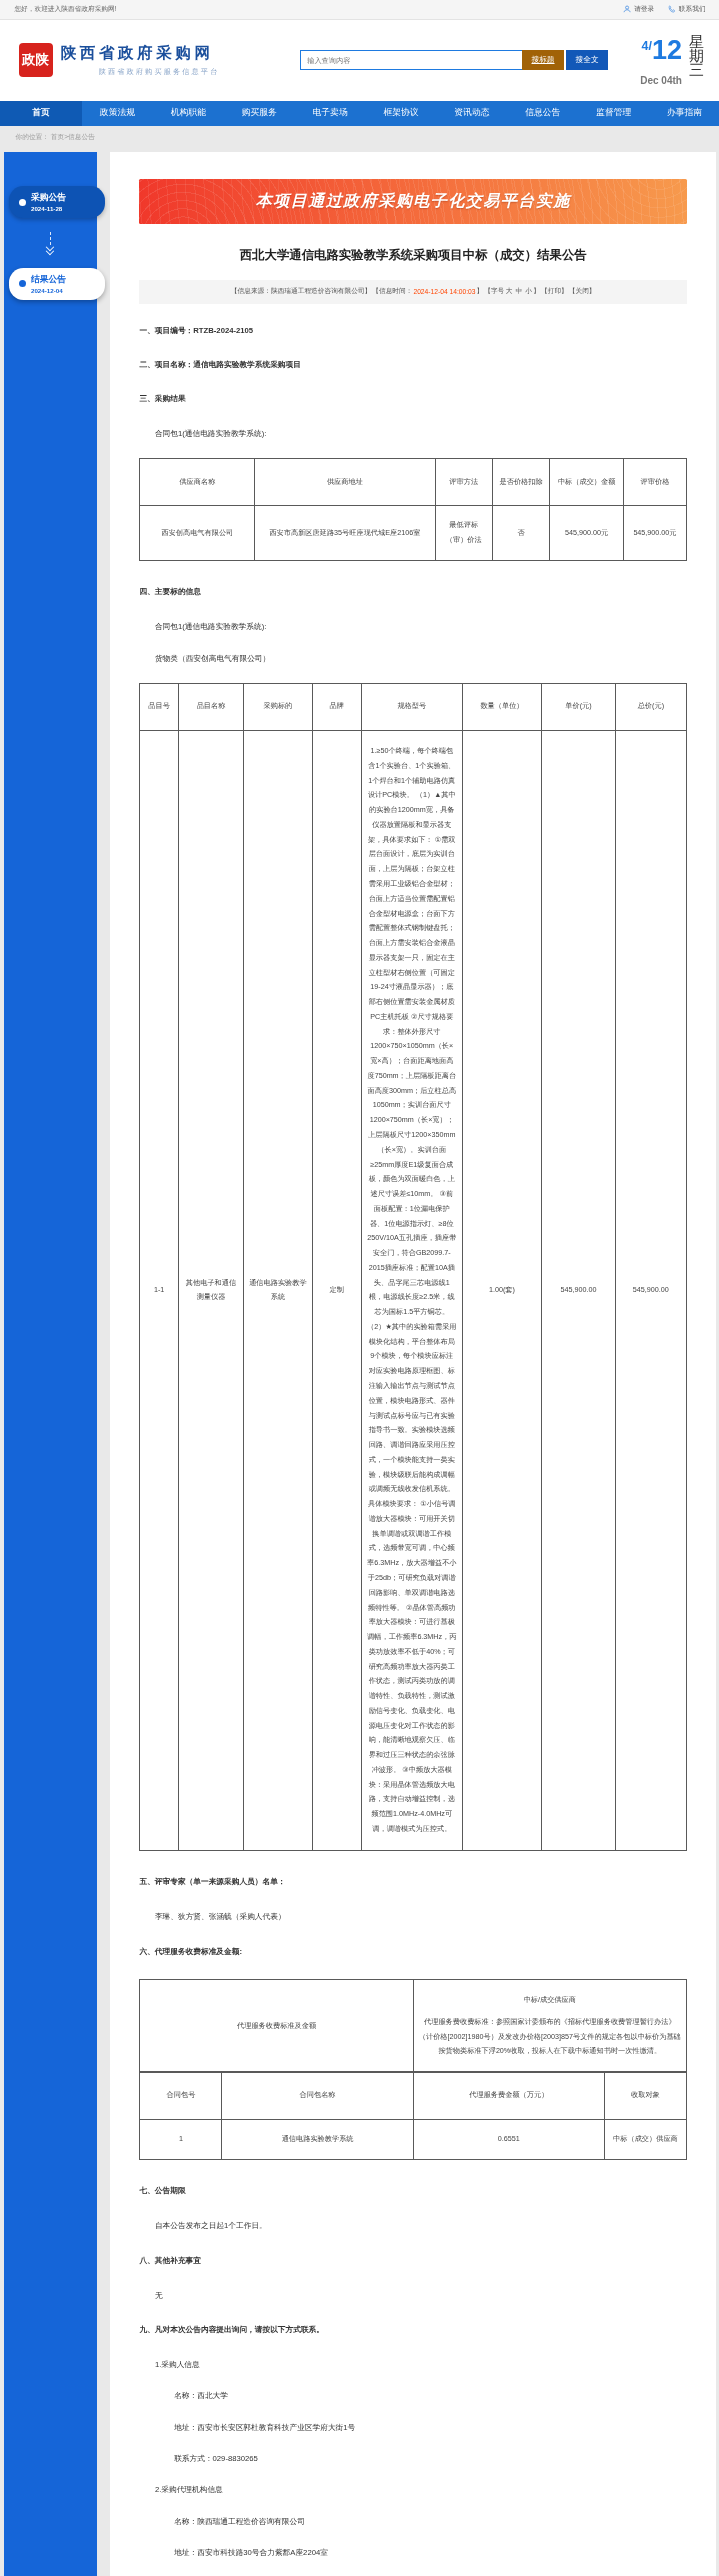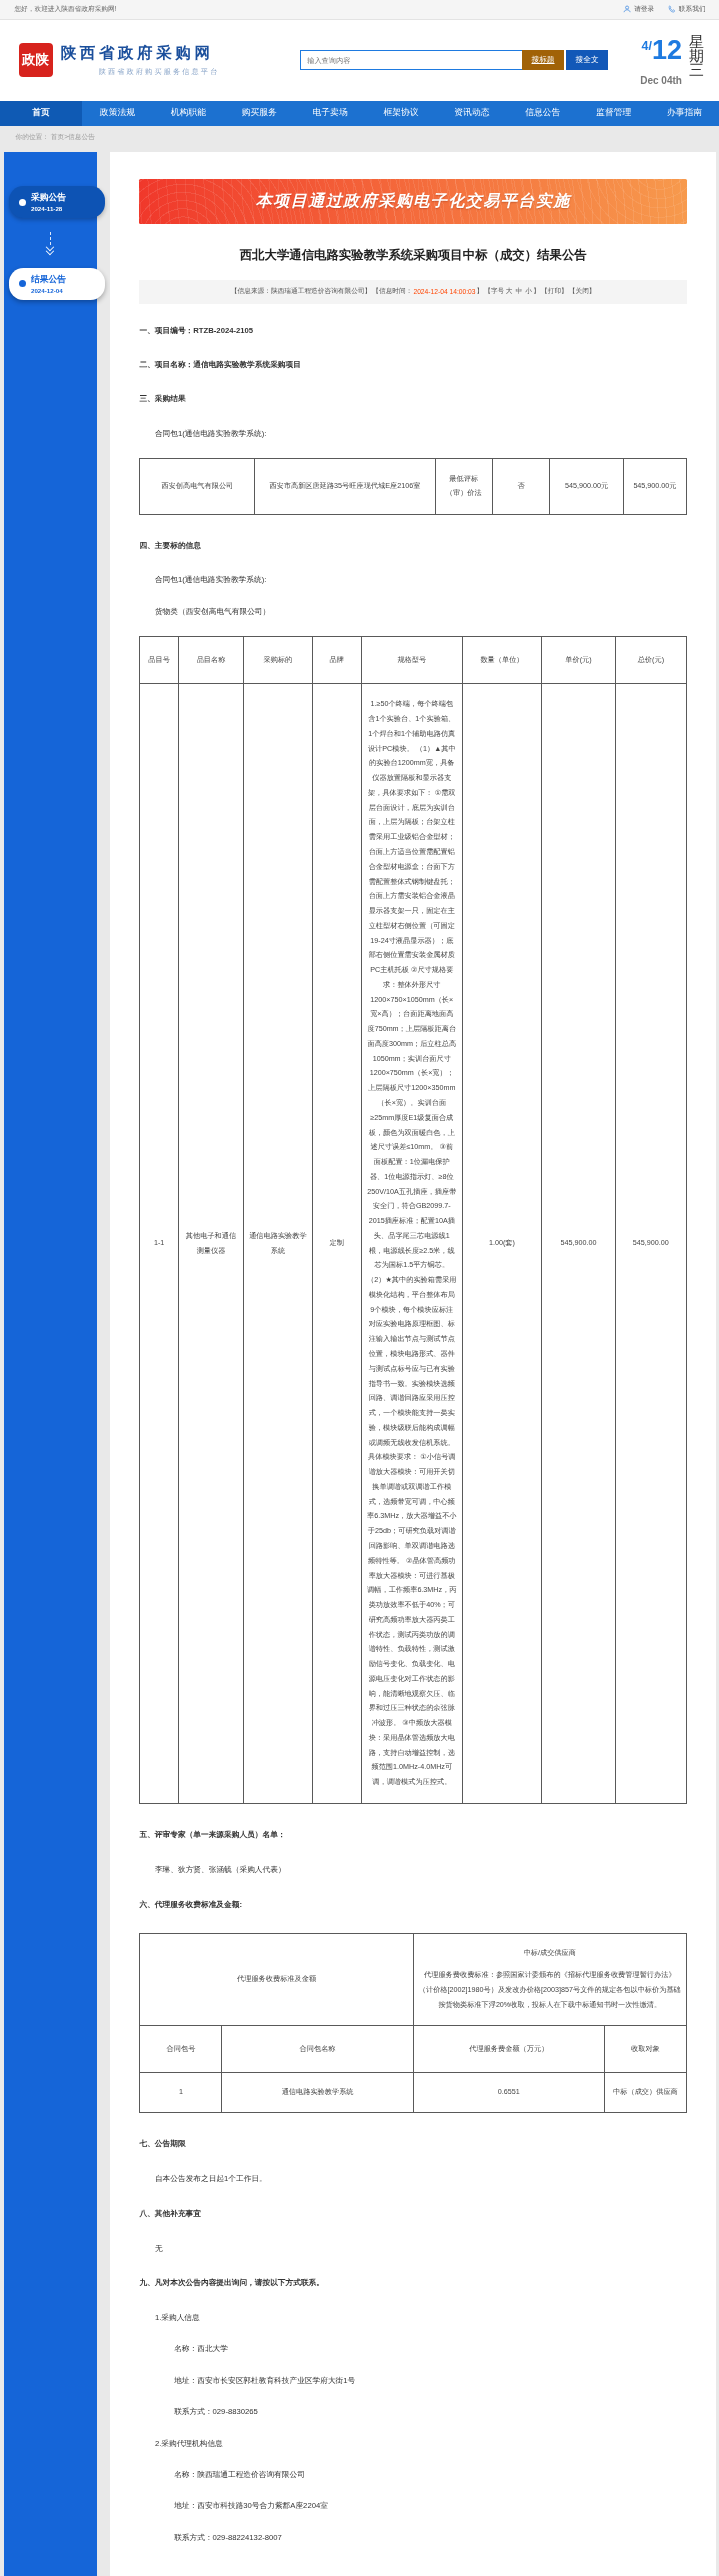--- a/index.html
+++ b/index.html
@@ -186,20 +186,28 @@
       <table class="gt">
         <colgroup>
             <col style="width:21%">
             <col style="width:33%">
             <col style="width:10.5%">
             <col style="width:10.5%">
             <col style="width:13.5%">
             <col style="width:11.5%">
           </colgroup>
         <tbody>
+            <tr>
+          <th>供应商名称</th>
+          <th>供应商地址</th>
+          <th>评审方法</th>
+          <th>是否价格扣除</th>
+          <th>中标（成交）金额</th>
+          <th>评审价格</th>
+        </tr>
         <tr>
           <td>西安创高电气有限公司</td>
           <td>西安市高新区唐延路35号旺座现代城E座2106室</td>
           <td>最低评标（审）价法</td>
           <td>否</td>
           <td>545,900.00元</td>
           <td>545,900.00元</td>
         </tr>
       </tbody>
         </table>

